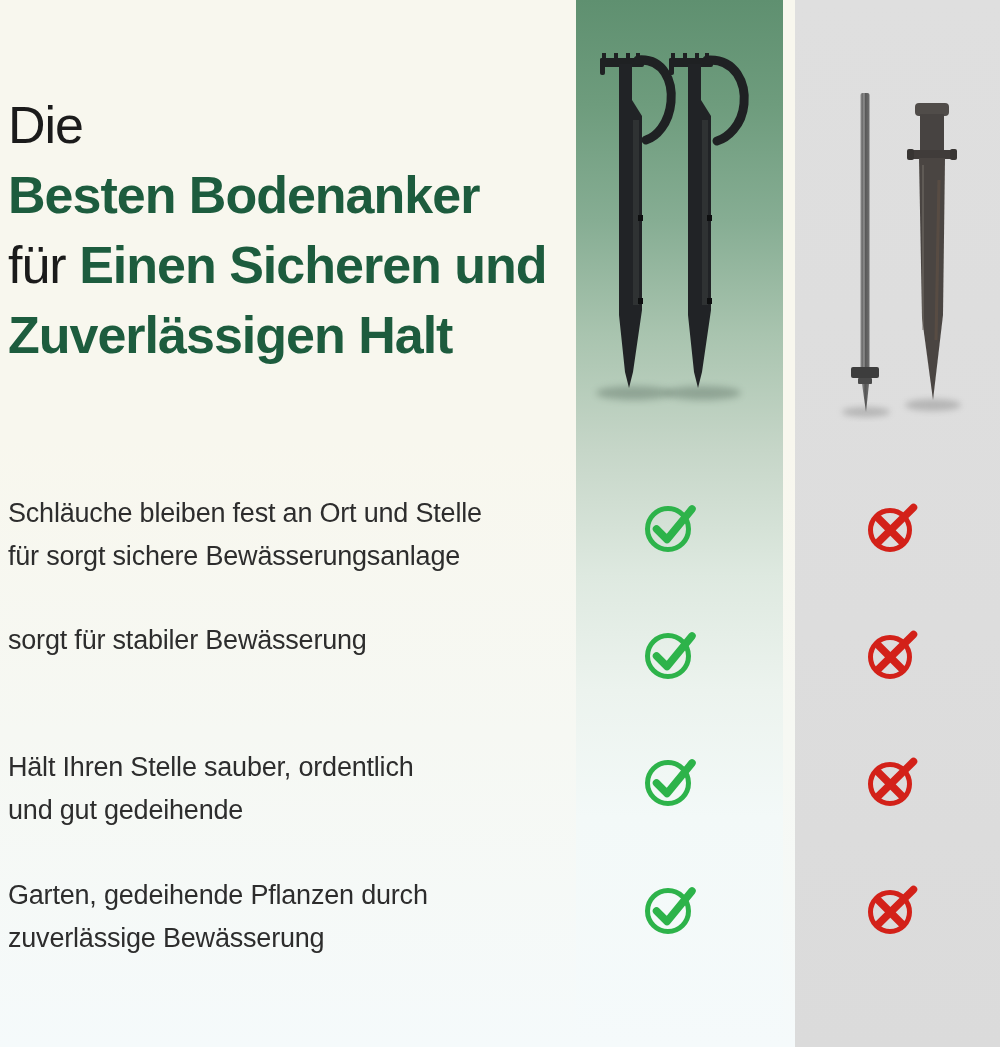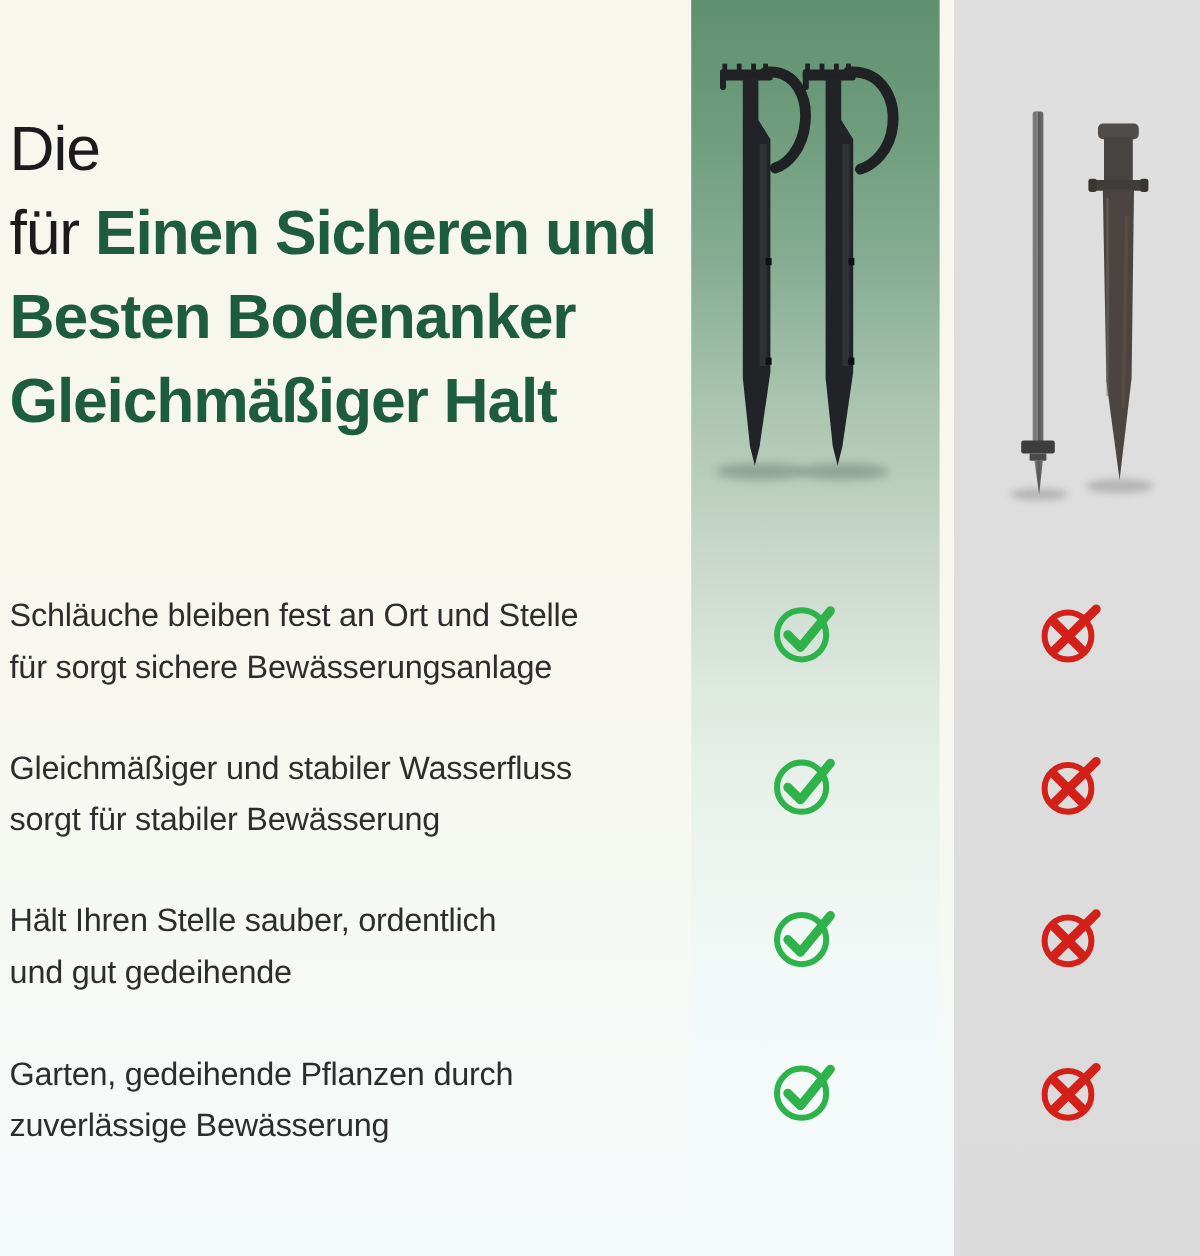--- a/index.html
+++ b/index.html
@@ -118,23 +118,23 @@
         <rect x="155" y="149" width="7" height="11" rx="2" fill="#383533"></rect>
         <path d="M124,158 L150,158 L148,315 L138,400 L127,318 Z" fill="#4a4542"></path>
         <path d="M128,165 L128,330" stroke="#756f69" stroke-width="2" opacity="0.5"></path>
         <path d="M144,180 L141,340" stroke="#6b5646" stroke-width="3" opacity="0.45"></path>
       </g>
     </svg>
   </div>
 
   <div class="headline">
     <div><span>Die</span></div>
+    <div><span class="grn">Besten Bodenanker</span></div>
     <div><span>für </span><span class="grn">Einen Sicheren und</span></div>
-    <div><span class="grn">Besten Bodenanker</span></div>
-    <div><span class="grn">Gleichmäßiger Halt</span></div>
+    <div><span class="grn">Zuverlässigen Halt</span></div>
   </div>
 
   <div class="feature-row" style="top:484px">
     <div class="feature-text">
       <div>Schläuche bleiben fest an Ort und Stelle</div>
       <div>für sorgt sichere Bewässerungsanlage</div>
     </div>
     <div class="icon-box check">
       <svg viewBox="0 0 58 58">
           <circle cx="25" cy="31" r="20.5" fill="none" stroke="#2db34a" stroke-width="5"></circle>
@@ -145,21 +145,20 @@
       <svg viewBox="0 0 58 58">
           <circle cx="26" cy="32" r="19.5" fill="none" stroke="#d32119" stroke-width="5"></circle>
           <path d="M14.5,20.5 L38,44" fill="none" stroke="#d32119" stroke-width="7.5" stroke-linecap="round"></path>
           <path d="M14.5,44 L49.5,9.5" fill="none" stroke="#d32119" stroke-width="7.5" stroke-linecap="round"></path>
         </svg>
     </div>
   </div>
 
   <div class="feature-row" style="top:611px">
     <div class="feature-text">
-      <div>Gleichmäßiger und stabiler Wasserfluss</div>
       <div>sorgt für stabiler Bewässerung</div>
     </div>
     <div class="icon-box check">
       <svg viewBox="0 0 58 58">
           <circle cx="25" cy="31" r="20.5" fill="none" stroke="#2db34a" stroke-width="5"></circle>
           <path d="M13.5,31 L24,41.5 L49,11" fill="none" stroke="#2db34a" stroke-width="7.5" stroke-linecap="round" stroke-linejoin="round"></path>
         </svg>
     </div>
     <div class="icon-box cross">
       <svg viewBox="0 0 58 58">

